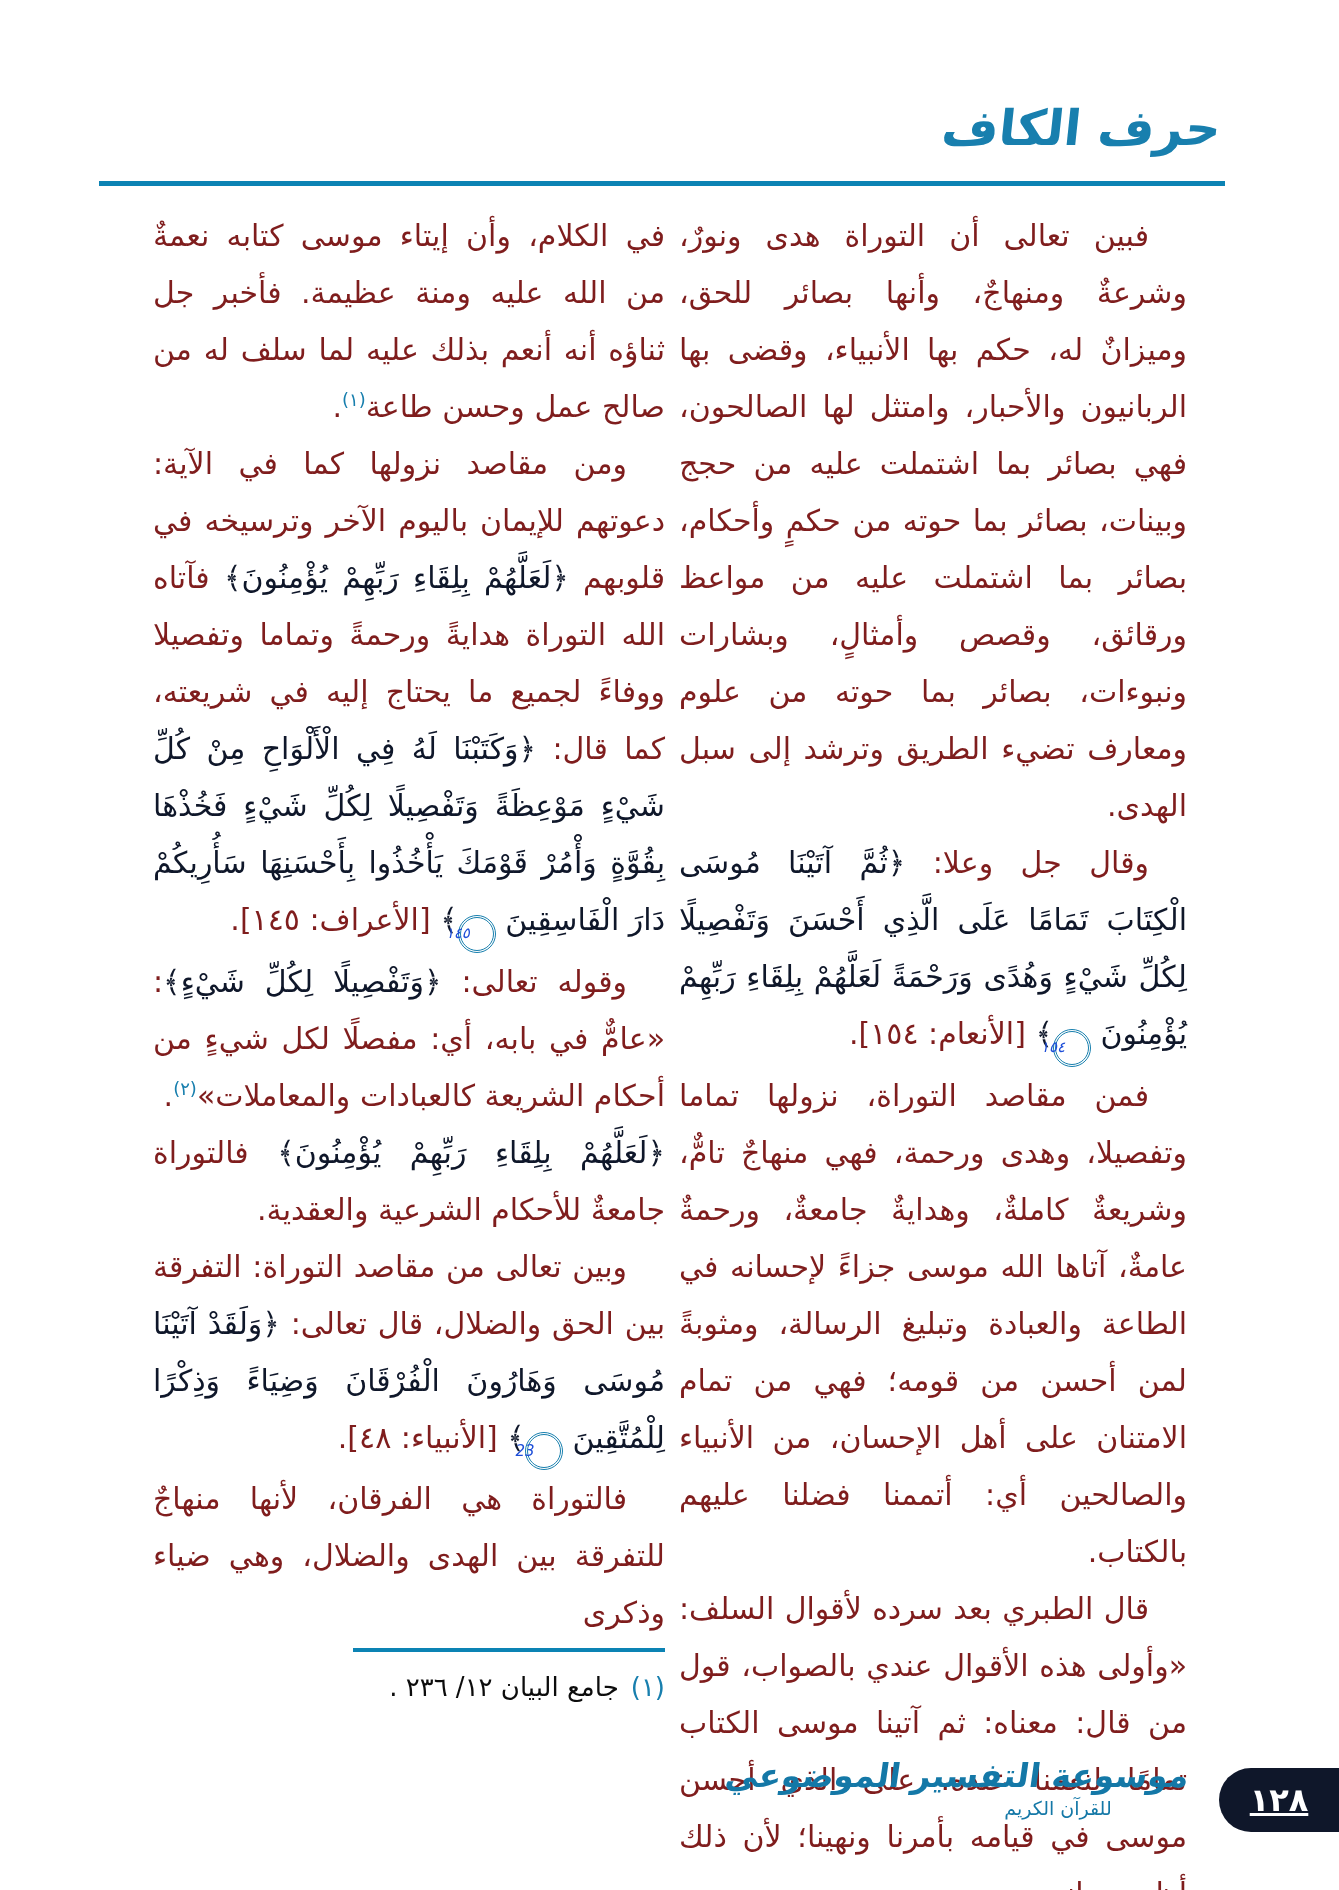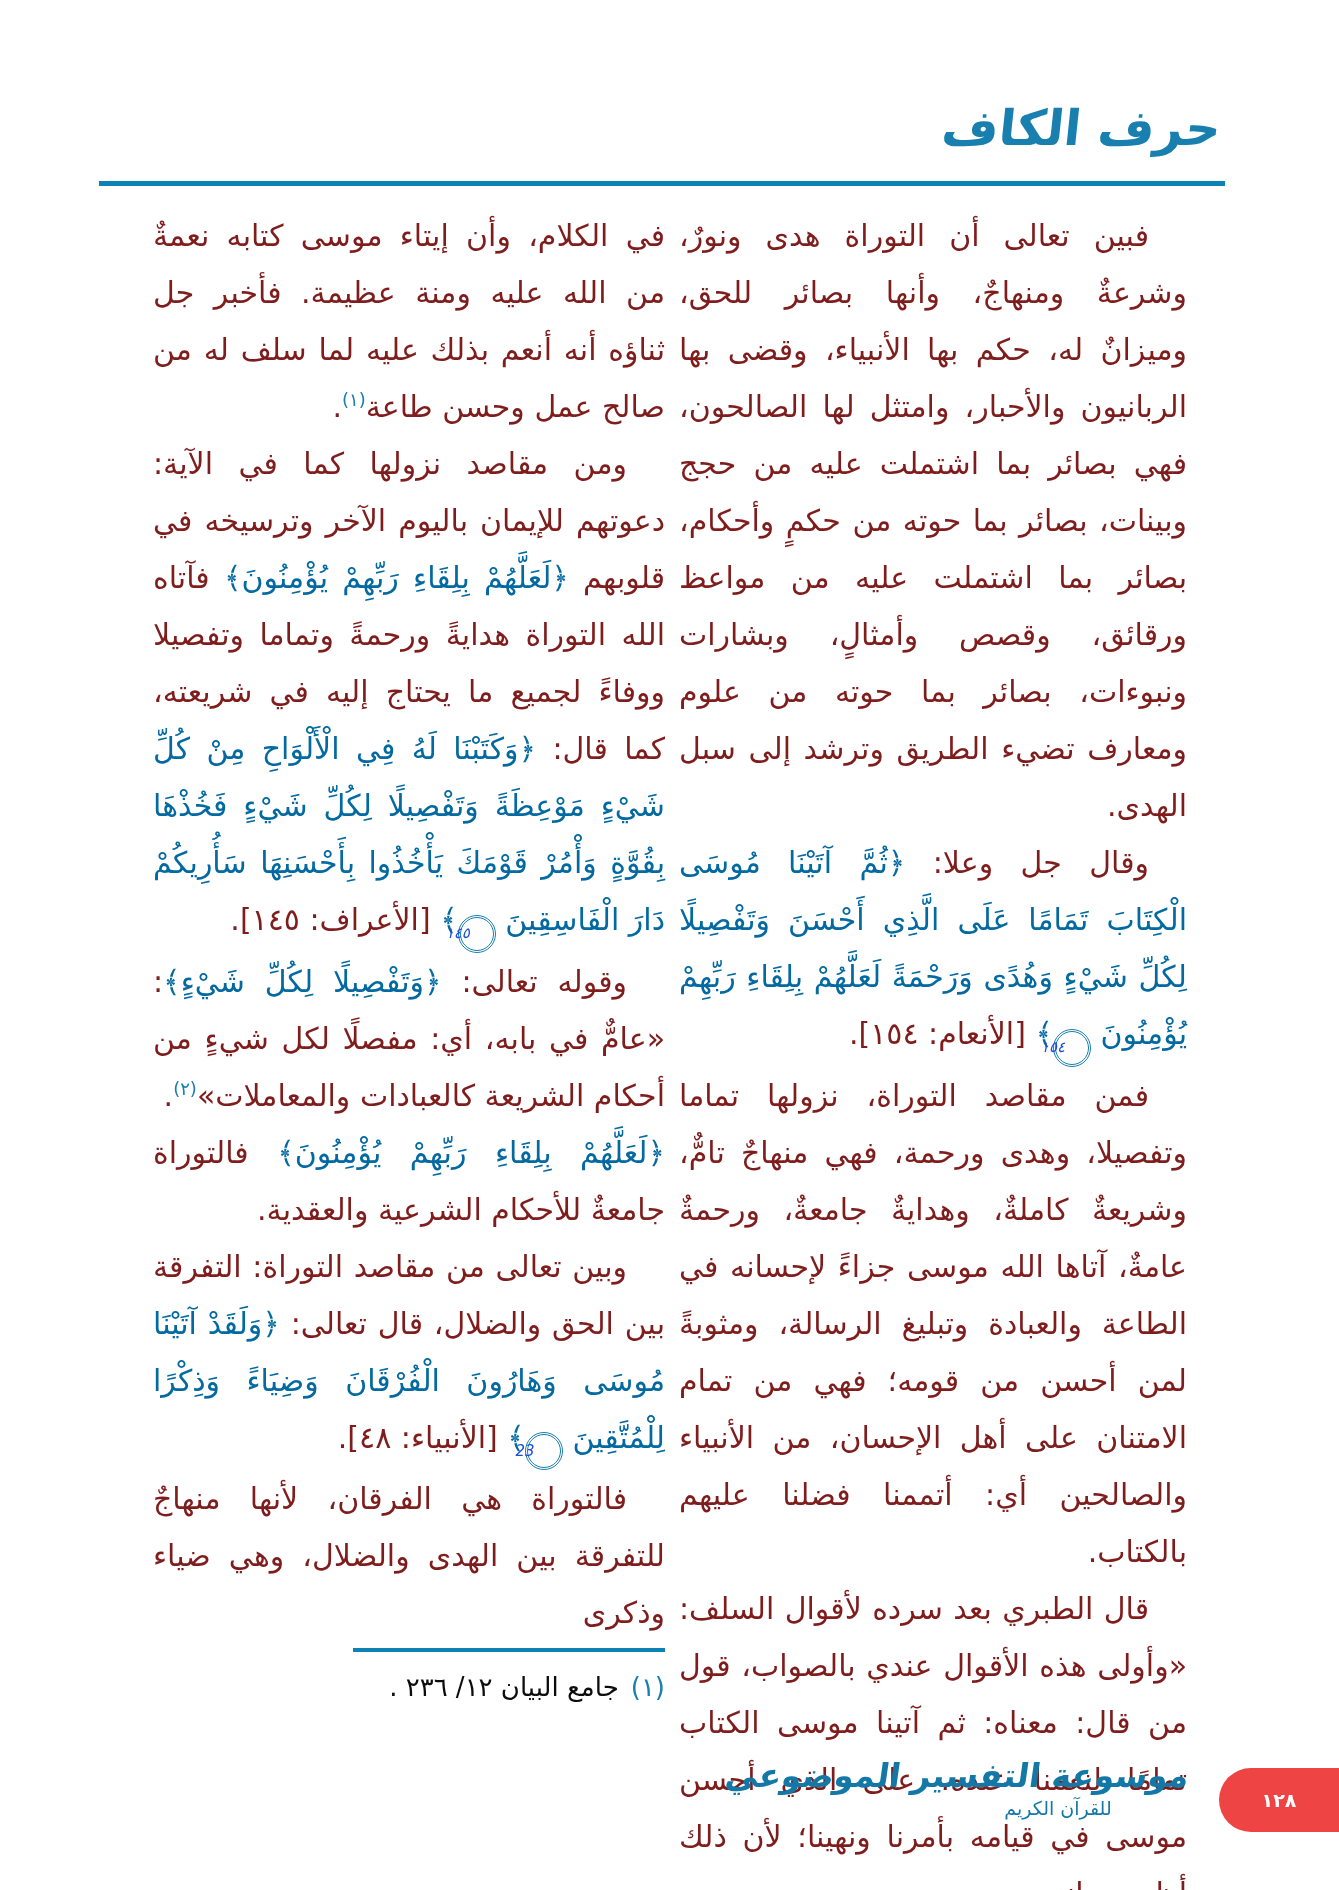--- a/index.html
+++ b/index.html
@@ -29,21 +29,21 @@
   .col{
     position:absolute;top:207px;
     font-size:30px;line-height:57px;
     text-align:justify;
   }
   #col-right{right:152px;width:508px;}
   #col-left{left:153px;width:512px;}
   .para{margin:0;}
   .para.indent{text-indent:38px;}
   .seg-text{color:#7f1d1d;}
-  .seg-quran{color:#0369a1;}
+  .seg-quran{color:#0f172a;}
   .seg-footref{
     color:#187fae;
     font-size:18px;
     vertical-align:super;
     line-height:0;
   }
   .seg-ayah{
     display:inline-flex;align-items:center;justify-content:center;
     width:38px;height:38px;
     border:3px double #187fae;border-radius:50%;
@@ -74,24 +74,24 @@
     white-space:nowrap;
   }
   .logo-line2{
     font-size:19px;font-weight:normal;
     margin-top:2px;
     letter-spacing:2px;
   }
   .page-pill{
     position:absolute;top:1768px;right:0;
     width:120px;height:64px;
-    background:#ef4444;
+    background:#0f172a;
     border-radius:32px 0 0 32px;
     display:flex;align-items:center;justify-content:center;
-    color:#ffffff;font-size:19px;font-weight:bold;
+    color:#ffffff;font-size:32px;font-weight:bold;text-decoration:underline;
   }
 </style>
 </head>
 <body>
 
 <div class="page">
 
   <div class="chapter-title">حرف الكاف</div>
 
   <div class="header-rule"></div>

